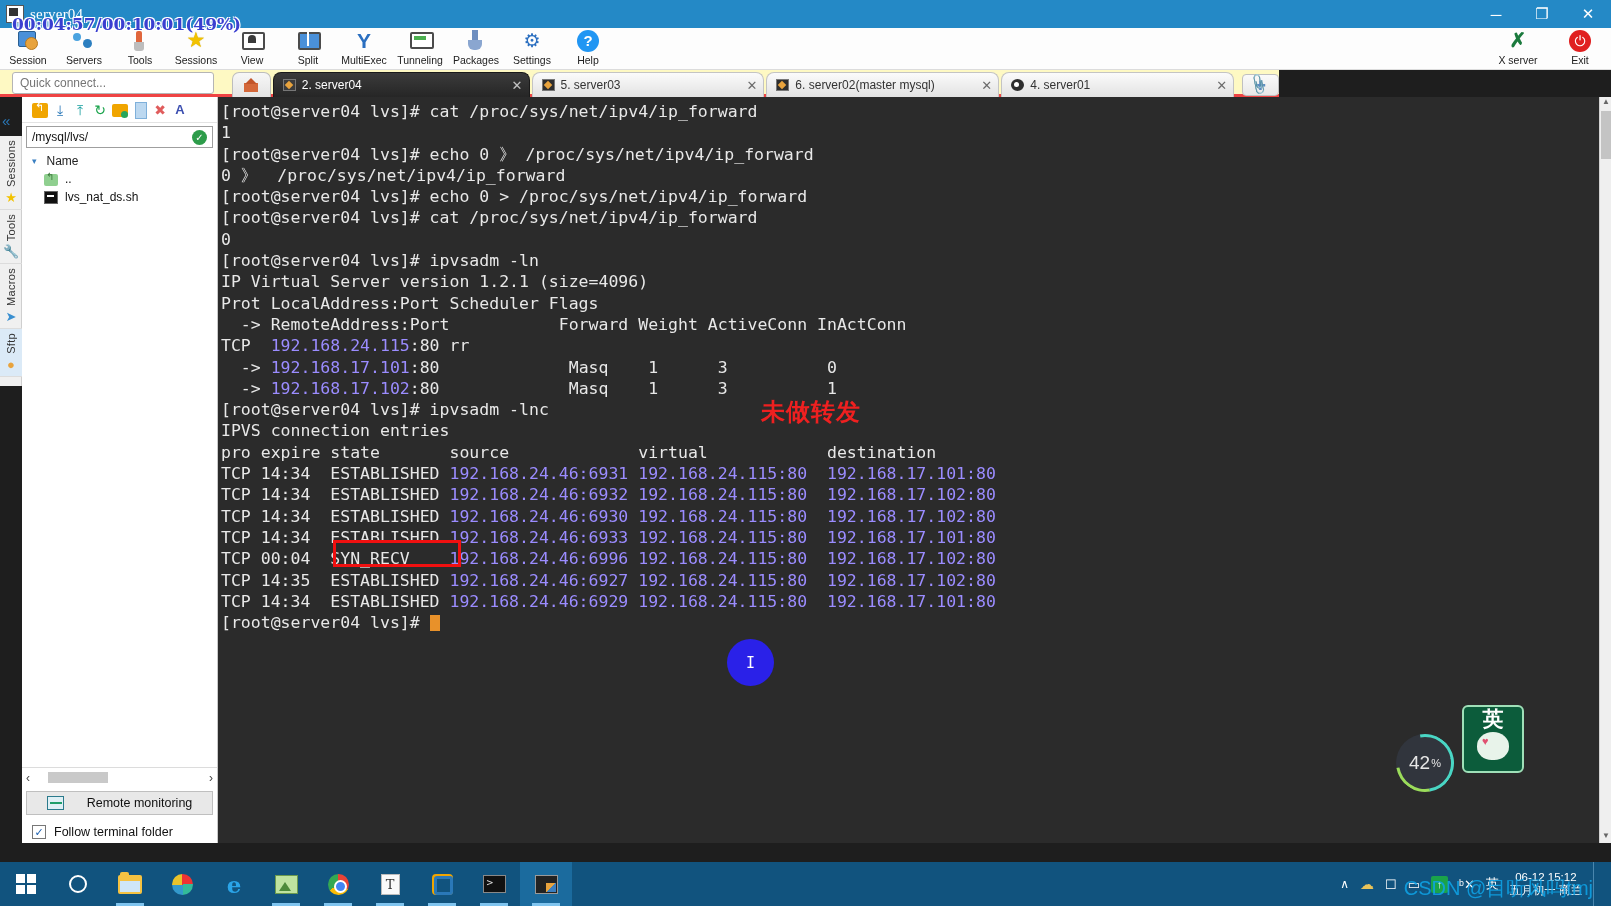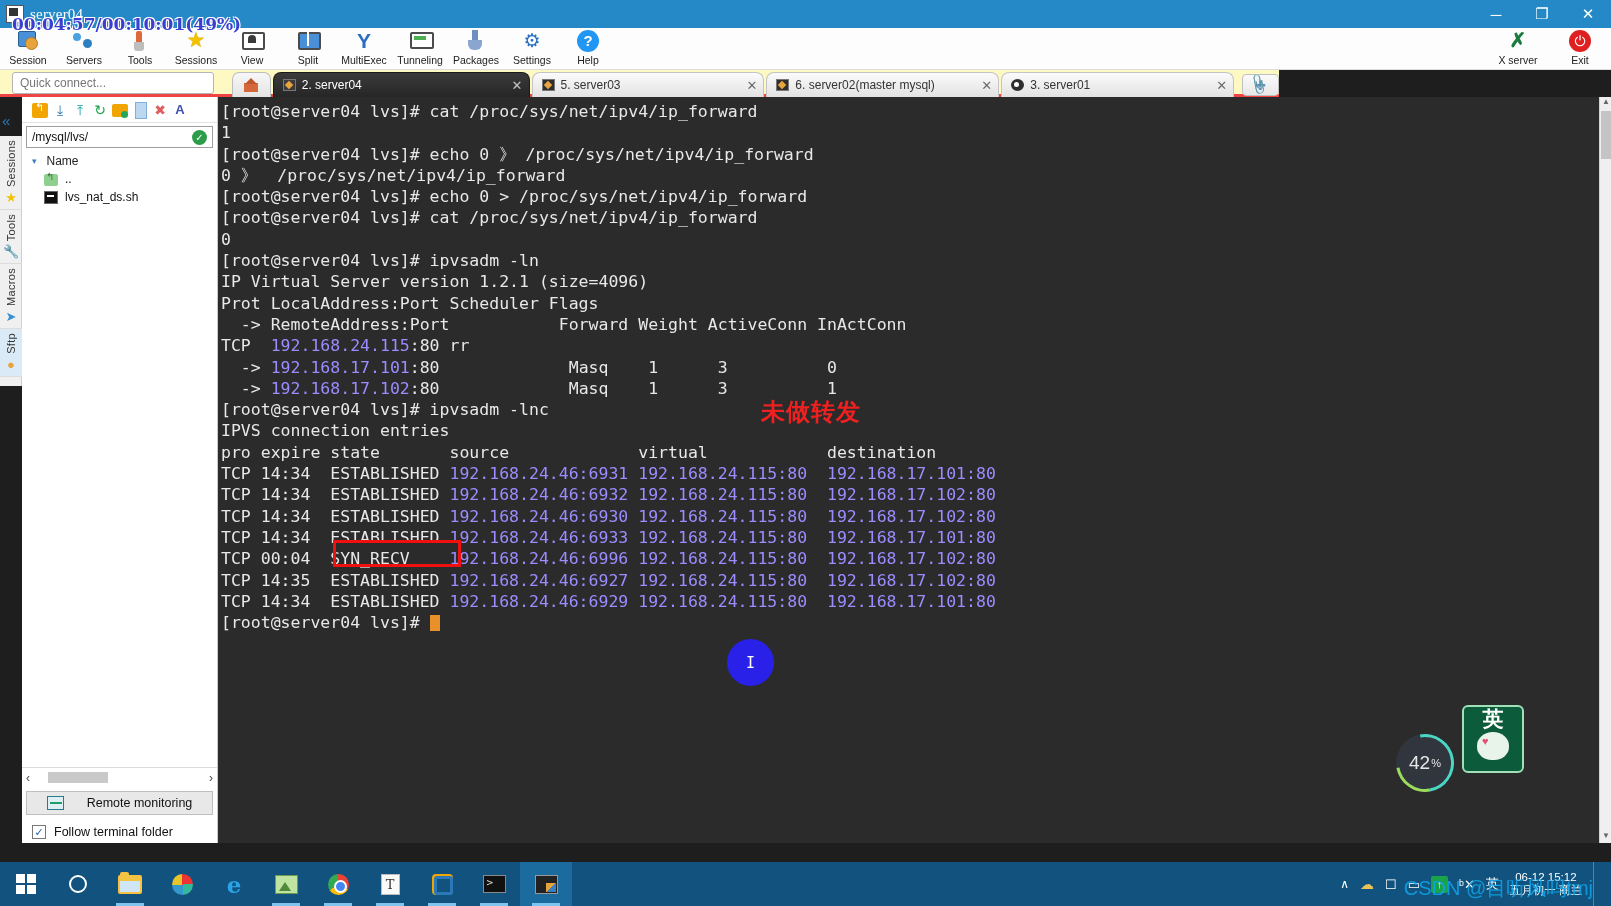--- a/index.html
+++ b/index.html
@@ -437,21 +437,21 @@
         <div class="t-lbl">5. server03</div>
         <div class="t-close">✕</div>
       </div>
       <div class="tab inactive">
         <div class="t-ic"></div>
         <div class="t-lbl">6. server02(master mysql)</div>
         <div class="t-close">✕</div>
       </div>
       <div class="tab inactive tab-ubuntu">
         <div class="t-ic"></div>
-        <div class="t-lbl">3. server01</div>
+        <div class="t-lbl">4. server01</div>
         <div class="t-close">✕</div>
       </div>
       <div class="tab-add">✚</div>
     </div>
     <div class="clip-ic">📎</div>
   </div>
 
   <div class="rail">
     <div class="rail-item">
       <div class="vtxt">Sessions</div>

